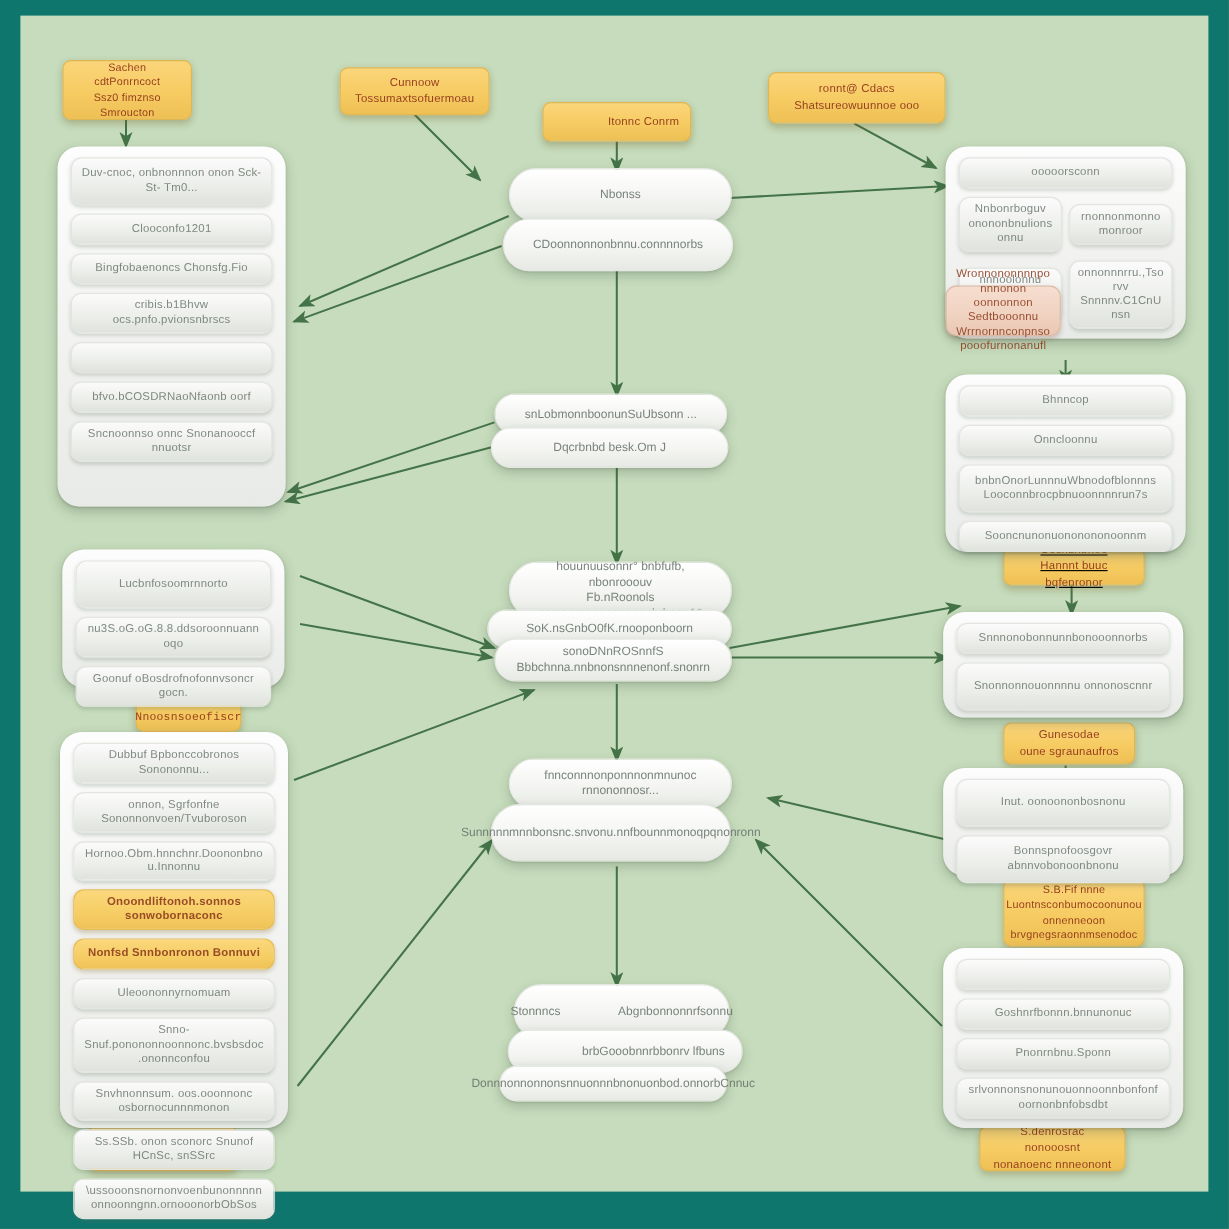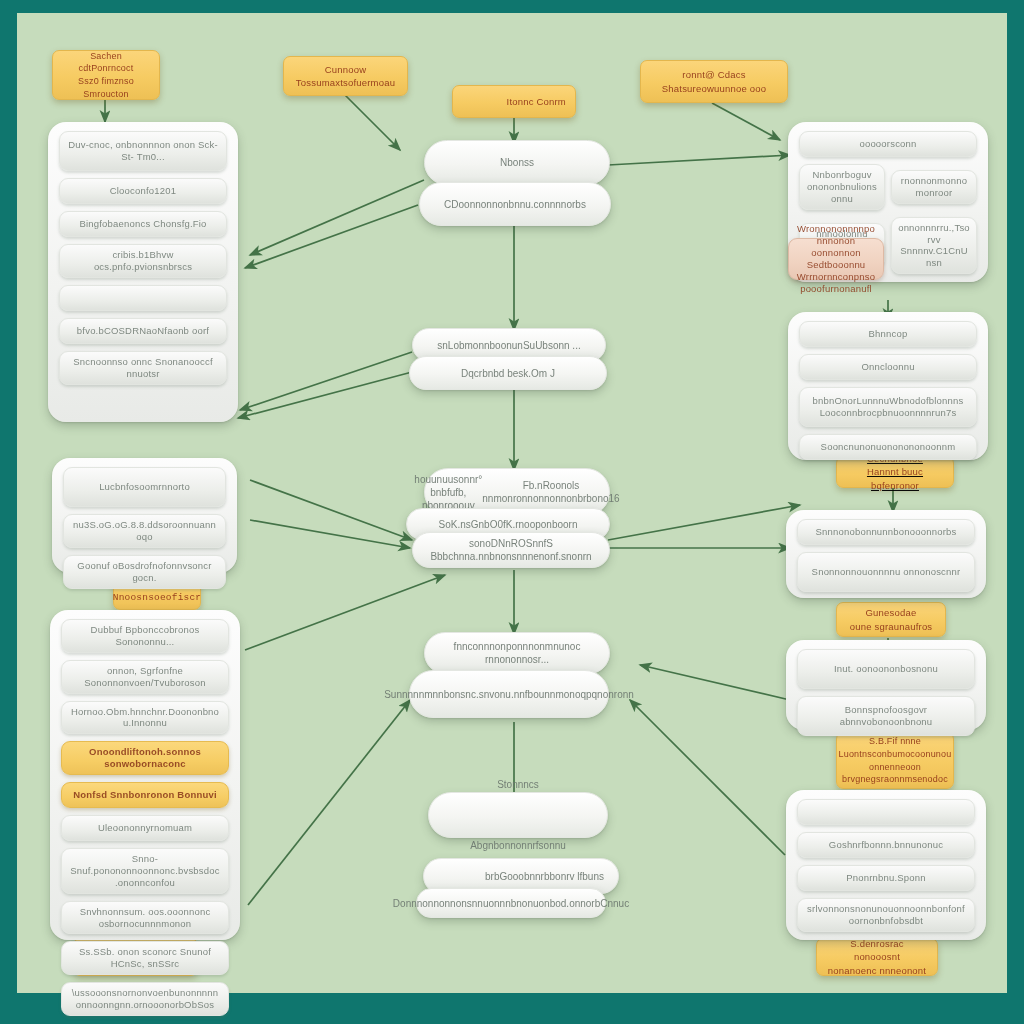--- a/index.html
+++ b/index.html
@@ -302,39 +302,39 @@
     <span class="txt">CDoonnonnonbnnu.connnnorbs</span>
   </div>
 
   <div class="pill" style="left:412px;top:328px;width:194px;height:34px;">
     <span class="txt">snLobmonnboonunSuUbsonn  ...</span>
   </div>
   <div class="pill" style="left:409px;top:356px;width:198px;height:34px;">
     <span class="txt">Dqcrbnbd  besk.Om  J</span>
   </div>
 
-  <div class="pill" style="left:424px;top:468px;width:186px;height:48px;flex-direction:row;">
+  <div class="pill" style="left:424px;top:468px;width:186px;height:48px;flex-direction:column;">
     <span class="txt">houunuusonnr° bnbfufb,  nbonrooouv</span>
     <span class="txt">Fb.nRoonols  nnmonronnonnonnonbrbono16</span>
   </div>
   <div class="pill" style="left:406px;top:508px;width:204px;height:32px;">
     <span class="txt">SoK.nsGnbO0fK.rnooponboorn</span>
   </div>
   <div class="pill" style="left:412px;top:532px;width:198px;height:36px;">
     <span class="txt">sonoDNnROSnnfS  Bbbchnna.nnbnonsnnnenonf.snonrn</span>
   </div>
 
   <div class="pill" style="left:424px;top:632px;width:186px;height:42px;">
     <span class="txt">fnnconnnonponnnonmnunoc  rnnononnosr...</span>
   </div>
   <div class="pill" style="left:409px;top:670px;width:200px;height:48px;">
     <span class="txt">Sunnnnnmnnbonsnc.snvonu.nnfbounnmonoqpqnonronn</span>
   </div>
 
-  <div class="pill" style="left:428px;top:792px;width:180px;height:46px;flex-direction:column;gap:48px;">
+  <div class="pill" style="left:428px;top:820px;width:180px;height:46px;flex-direction:row;gap:48px;">
     <span class="txt">Stonnncs</span>
     <span class="txt">Abgnbonnonnrfsonnu</span>
   </div>
   <div class="pill" style="left:423px;top:858px;width:196px;height:36px;justify-content:flex-end;">
     <span class="txt">brbGooobnnrbbonrv           lfbuns</span>
   </div>
   <div class="pill" style="left:416px;top:888px;width:190px;height:30px;">
     <span class="txt">Donnnonnonnonsnnuonnnbnonuonbod.onnorbCnnuc</span>
   </div>
 

